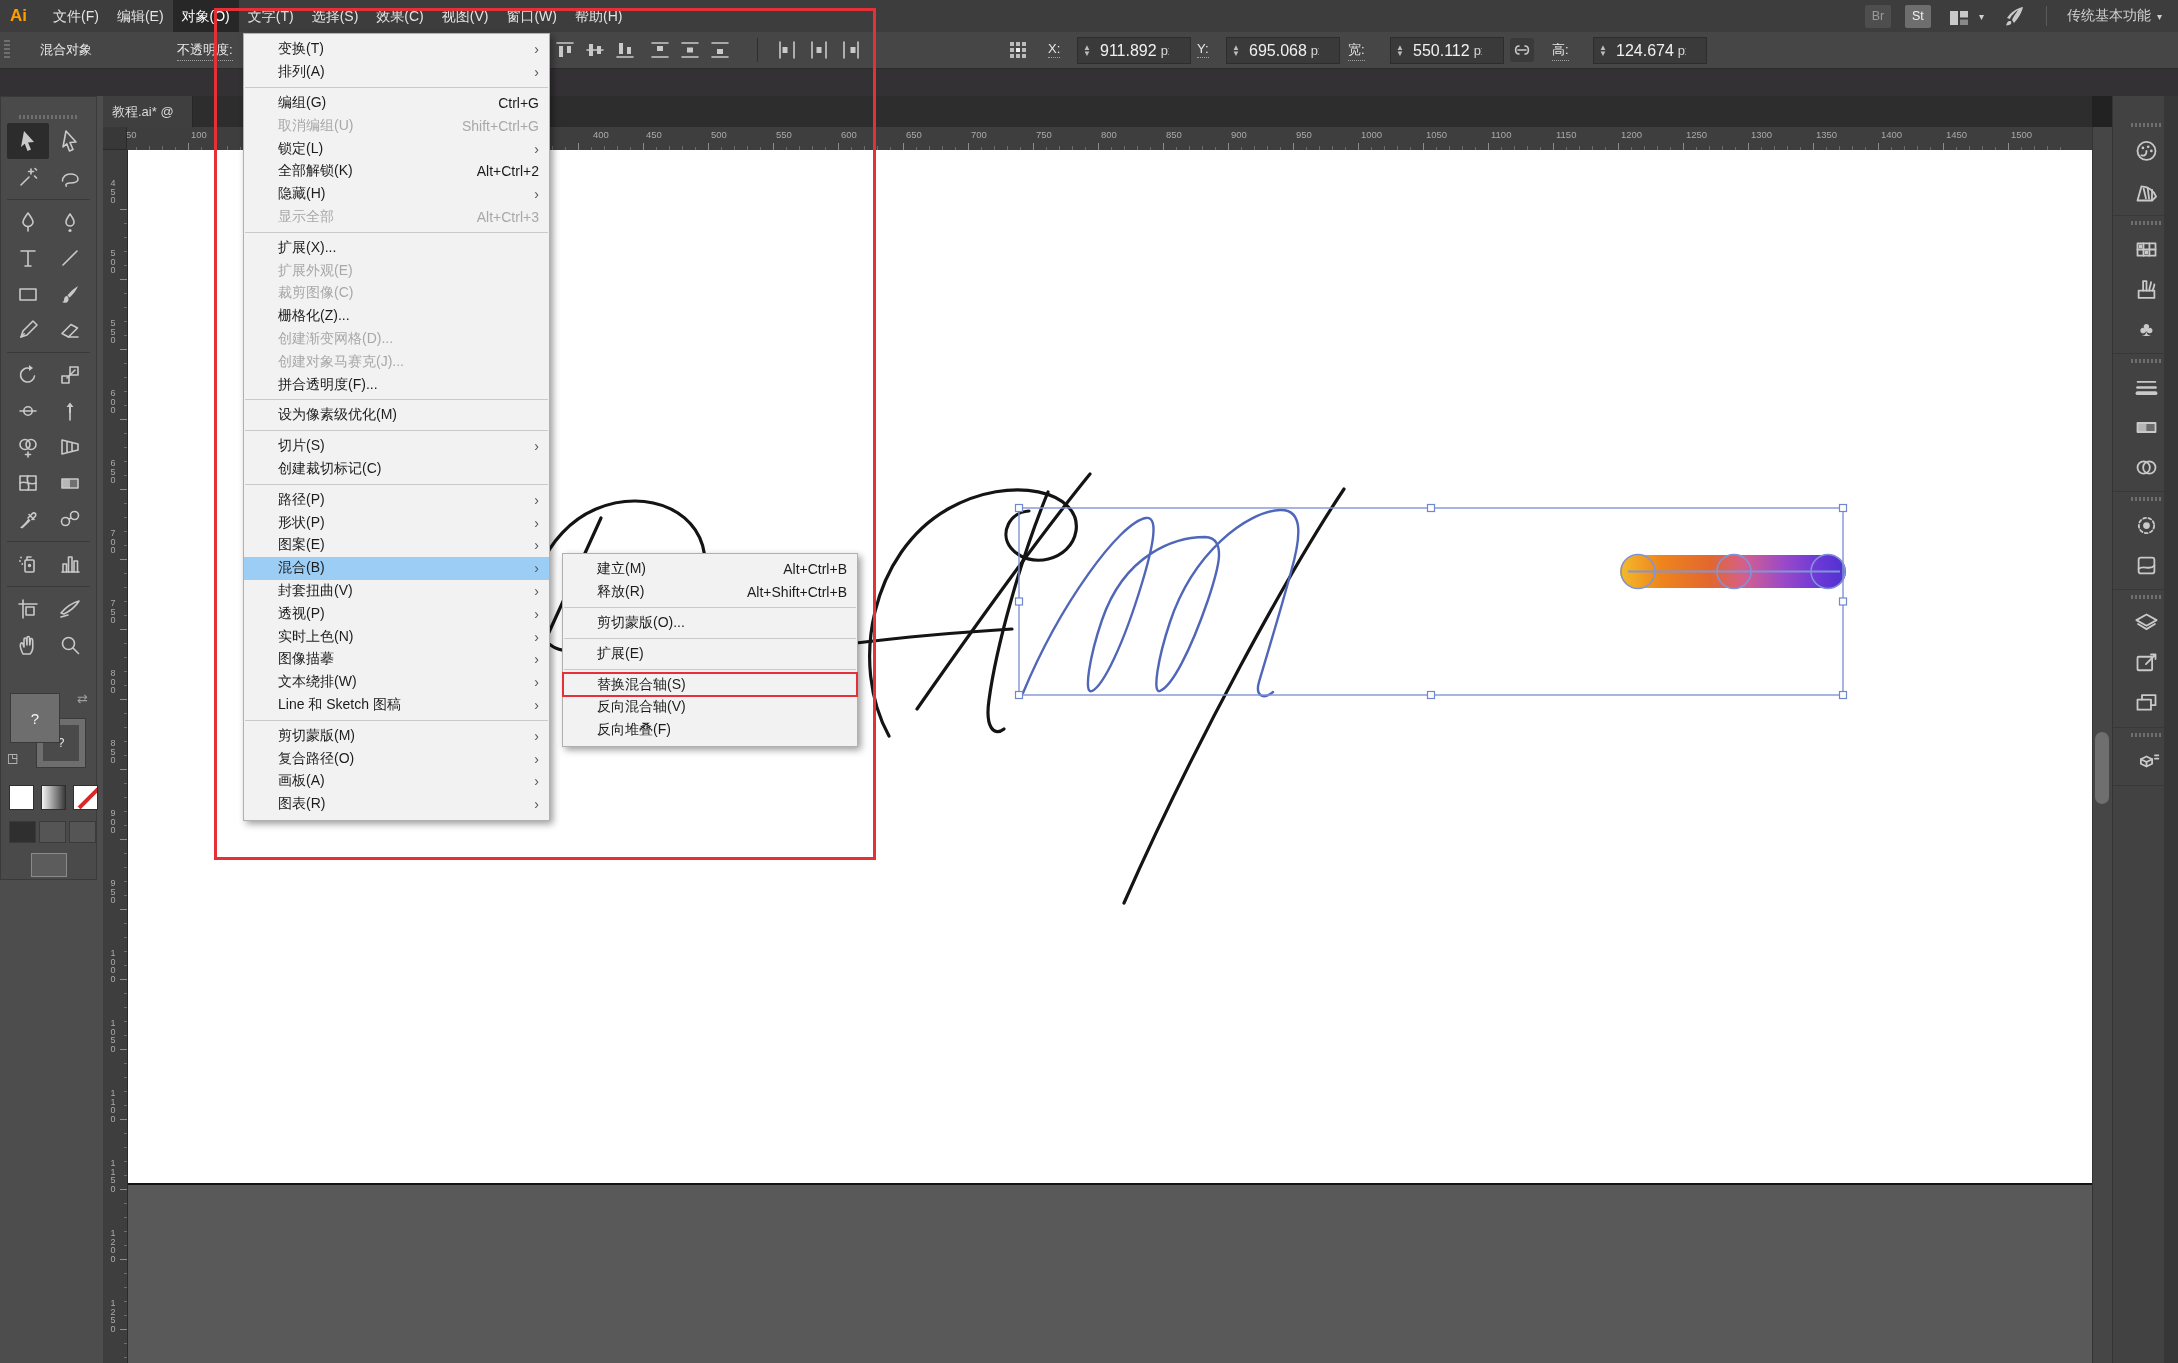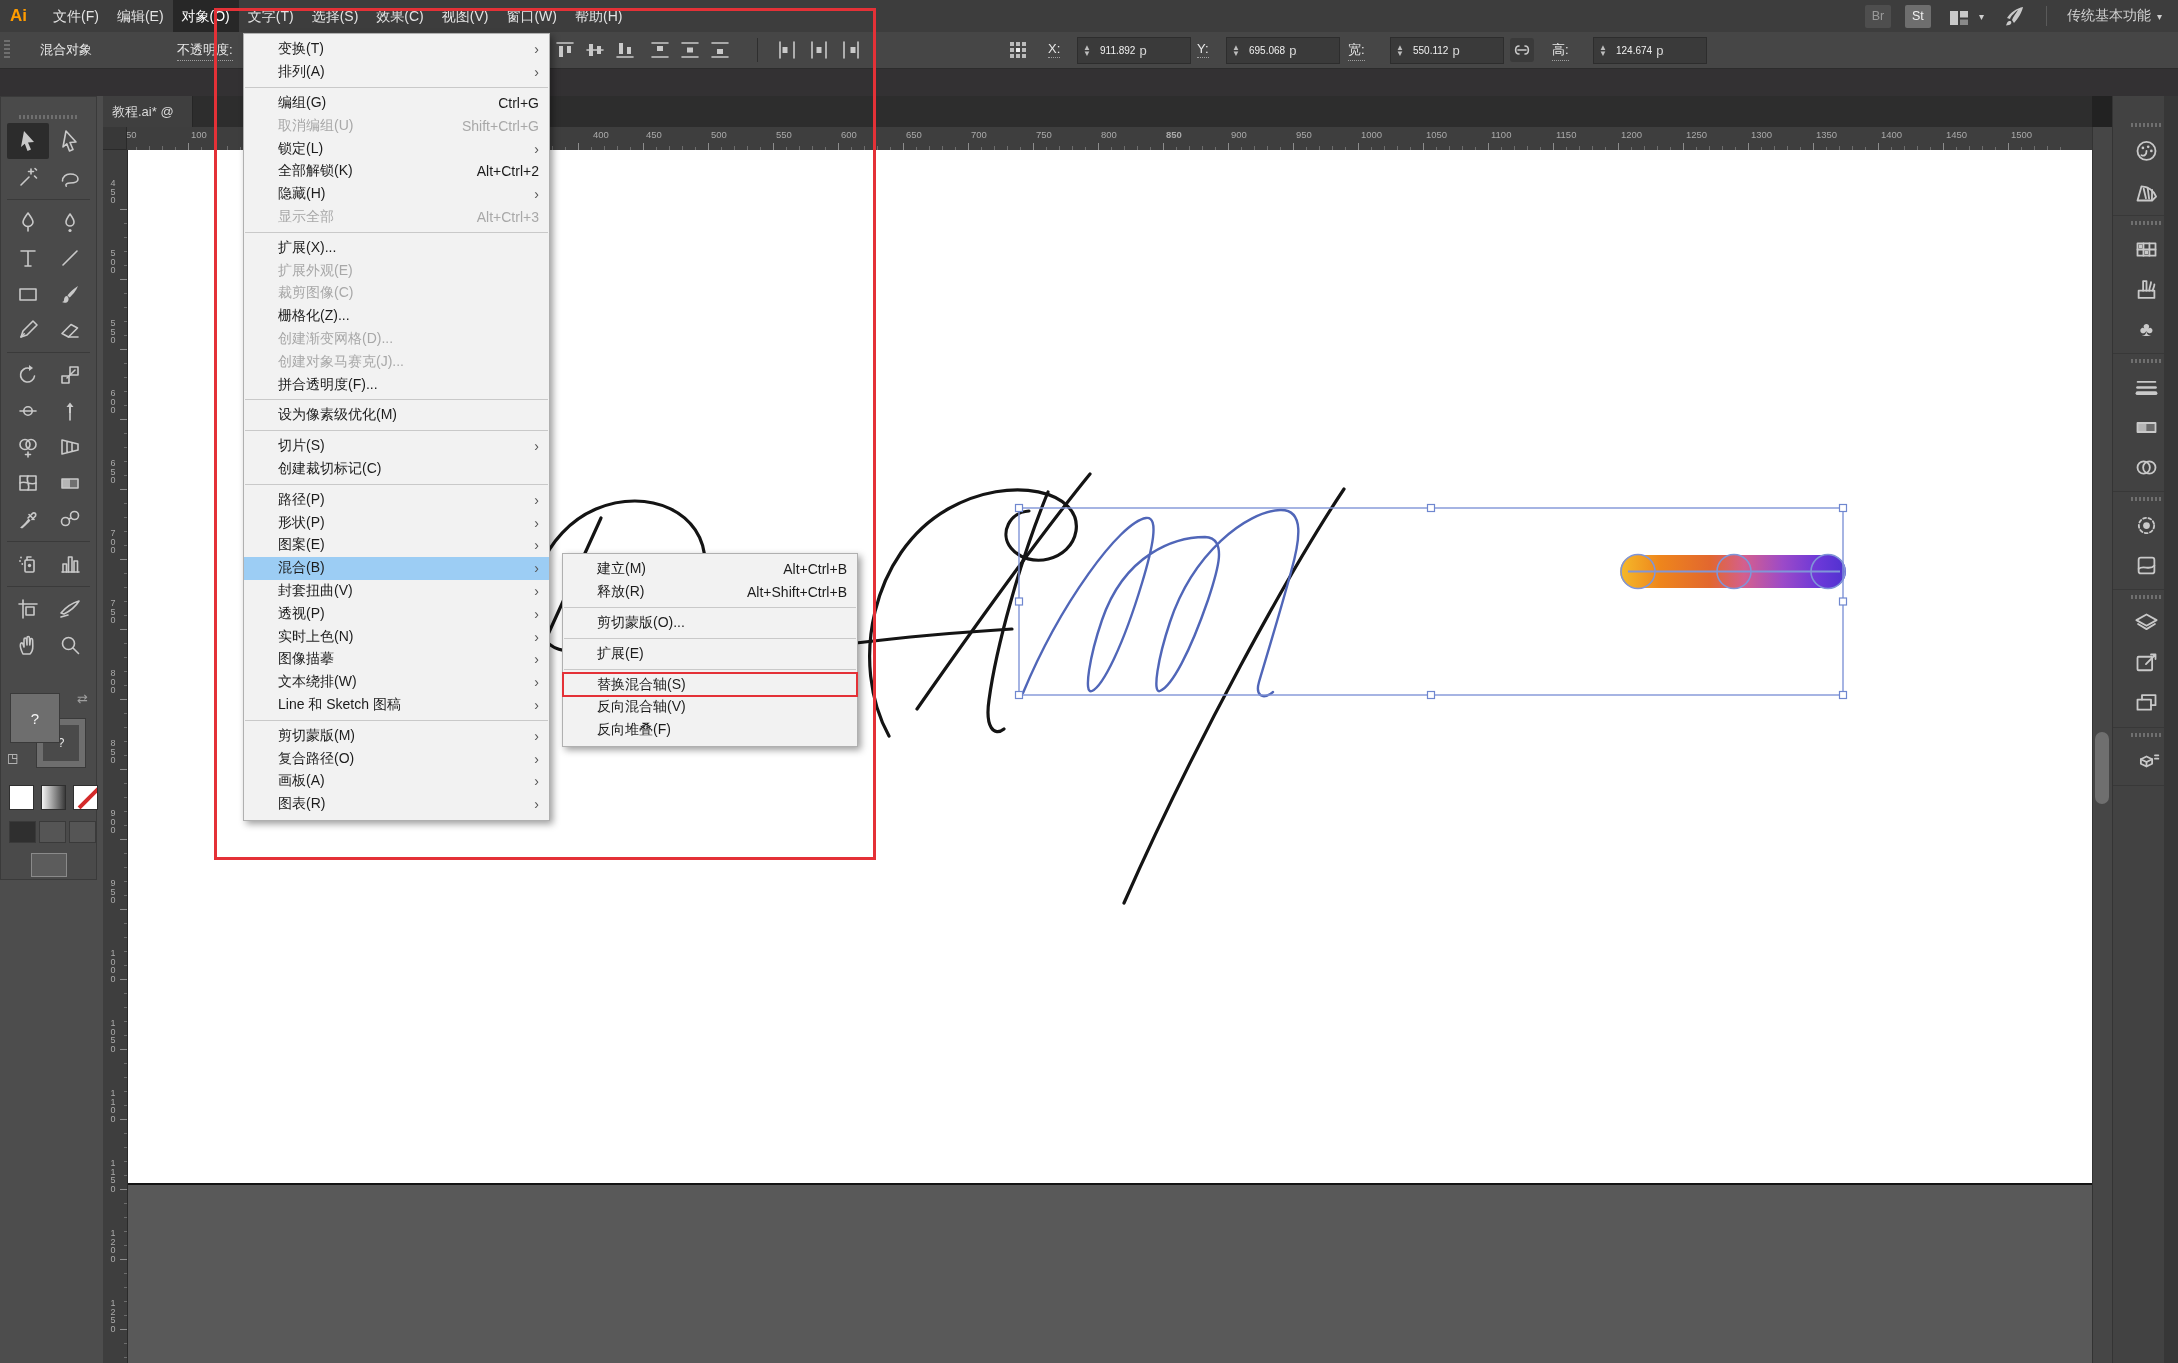--- a/index.html
+++ b/index.html
@@ -23,21 +23,21 @@
   #controlbar{position:absolute;left:0;top:32px;width:2178px;height:36px;background:#464646;
               border-bottom:1px solid #2c2c2c;color:#e8e8e8;font-size:13px;z-index:20;}
   .cb-handle{position:absolute;left:4px;top:8px;width:6px;height:20px;
      background:repeating-linear-gradient(to bottom,#6f6f6f 0 2px,transparent 2px 4px);}
   .dotted-u{border-bottom:1px dotted #9f9f9f;padding-bottom:1px;}
   .cb-label{position:absolute;top:9px;white-space:nowrap;}
   .cb-field-box{position:absolute;top:5px;height:25px;background:#3a3a3a;border:1px solid #2d2d2d;
                 display:flex;align-items:center;overflow:hidden;color:#f0f0f0;}
   .stepper{width:14px;display:flex;flex-direction:column;align-items:center;color:#bdbdbd;
            font-size:8px;line-height:6px;padding:0 2px;}
-  .cb-val{font-size:10px;padding-left:4px;white-space:nowrap;text-align:right;}
+  .cb-val{font-size:16px;padding-left:4px;white-space:nowrap;text-align:right;}
   .cb-unit{display:inline-block;width:8px;overflow:hidden;margin-left:4px;color:#d8d8d8;}
   .cb-ico{position:absolute;top:6px;width:24px;height:24px;}
   .cb-div{position:absolute;top:6px;width:1px;height:24px;background:#2e2e2e;}
   
   #framegap{position:absolute;left:0;top:68px;width:2178px;height:28px;background:#333133;}
   #dock-left{position:absolute;left:0;top:96px;width:103px;height:1267px;background:#4d4d4d;}
   #dock-right{position:absolute;left:2112px;top:96px;width:66px;height:1267px;background:#424242;border-left:1px solid #343434;}
   #dock-right-edge{position:absolute;left:2164px;top:96px;width:14px;height:1267px;background:#373737;}
   .collapse{position:absolute;font-size:11px;color:#c2c2c2;letter-spacing:-1px;}
   .drag-dots{height:4px;margin:5px 18px 4px 18px;
@@ -318,21 +318,21 @@
       <div class="tickh" style="left: 932px; height: 4px; opacity: 0.6;"></div>
       <div class="tickh" style="left: 945px; height: 4px; opacity: 0.6;"></div>
       <div class="tickh" style="left: 958px; height: 3px; opacity: 0.6;"></div>
       <div class="tickh" style="left: 971px; height: 7px;"></div>
       <div class="rnum" style="left: 974px; top: 2px;">800</div>
       <div class="tickh" style="left: 984px; height: 3px; opacity: 0.6;"></div>
       <div class="tickh" style="left: 997px; height: 4px; opacity: 0.6;"></div>
       <div class="tickh" style="left: 1010px; height: 4px; opacity: 0.6;"></div>
       <div class="tickh" style="left: 1023px; height: 3px; opacity: 0.6;"></div>
       <div class="tickh" style="left: 1036px; height: 7px;"></div>
-      <div class="rnum" style="left: 1039px; top: 2px; font-weight: bold;">850</div>
+      <div class="rnum" style="left: 1039px; top: 2px;">850</div>
       <div class="tickh" style="left: 1049px; height: 3px; opacity: 0.6;"></div>
       <div class="tickh" style="left: 1062px; height: 4px; opacity: 0.6;"></div>
       <div class="tickh" style="left: 1075px; height: 4px; opacity: 0.6;"></div>
       <div class="tickh" style="left: 1088px; height: 3px; opacity: 0.6;"></div>
       <div class="tickh" style="left: 1101px; height: 7px;"></div>
       <div class="rnum" style="left: 1104px; top: 2px;">900</div>
       <div class="tickh" style="left: 1114px; height: 3px; opacity: 0.6;"></div>
       <div class="tickh" style="left: 1127px; height: 4px; opacity: 0.6;"></div>
       <div class="tickh" style="left: 1140px; height: 4px; opacity: 0.6;"></div>
       <div class="tickh" style="left: 1153px; height: 3px; opacity: 0.6;"></div>

